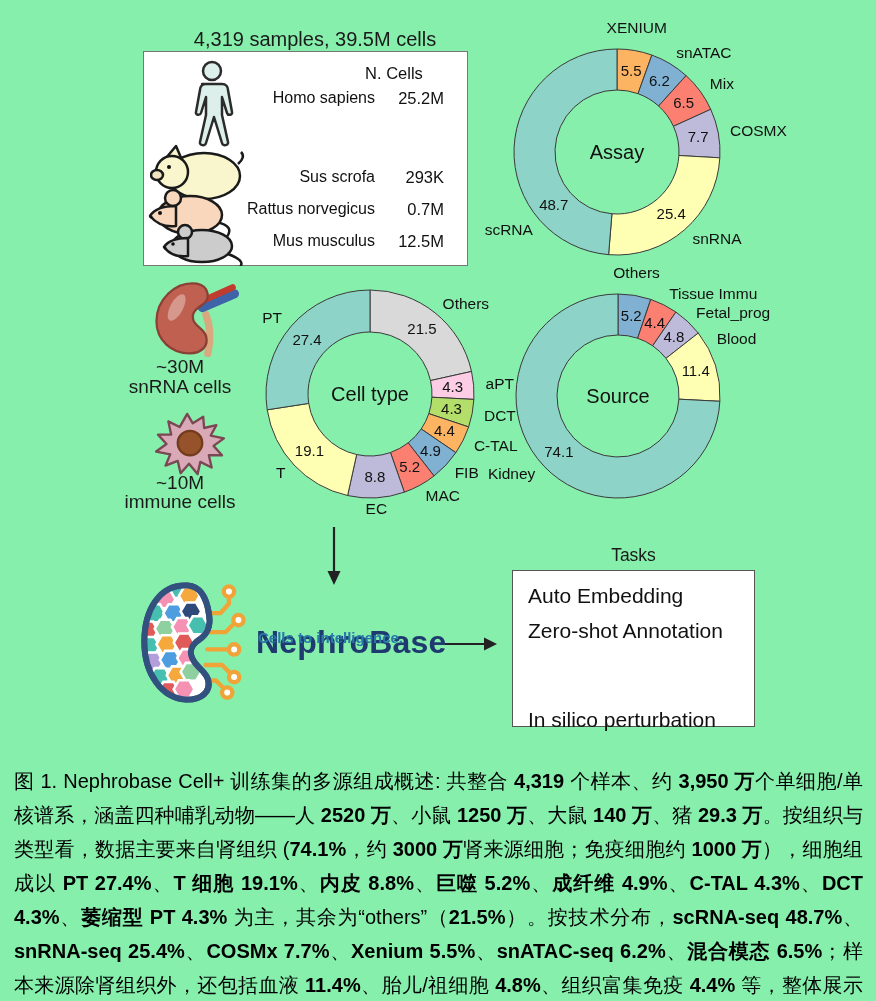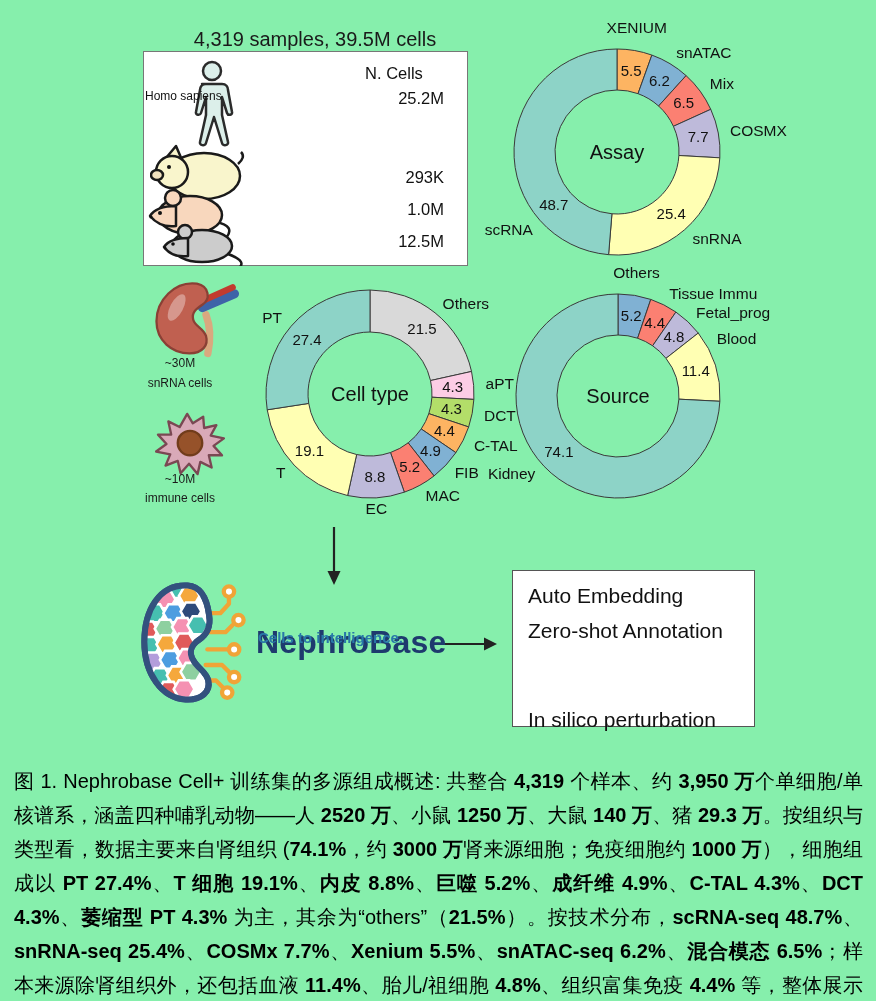--- a/index.html
+++ b/index.html
@@ -1,24 +1,24 @@
 <!DOCTYPE html>
 <html><head>
 <meta charset="utf-8">
 <style>
   html,body{margin:0;padding:0;background:#fff;}
   .canvas{position:relative;width:876px;height:1001px;background:#86efac;overflow:hidden;
           font-family:Liberation Sans, sans-serif;color:#111;}
   .abs{position:absolute;}
   .fig-title{left:150px;top:28px;width:330px;text-align:center;font-size:20px;color:#1a1a1a;}
   .species-box{left:143px;top:51px;width:325px;height:215px;border:1.5px solid #777;background:#fff;box-sizing:border-box;}
-  .sp-name{font-size:12px;width:230px;}
+  .sp-name{font-size:16px;text-align:right;width:230px;}
   .sp-num{font-size:16.5px;text-align:right;width:64px;left:380px;}
   .sp-header{font-size:16.5px;text-align:center;width:100px;left:344px;top:64px;}
-  .side-label{left:120px;width:120px;text-align:center;font-size:12px;color:#1a1a1a;}
+  .side-label{left:120px;width:120px;text-align:center;font-size:19px;color:#1a1a1a;}
   .logo-name{left:256px;top:624px;font-size:32px;font-weight:bold;color:#1E3A6E;letter-spacing:0.2px;}
   .logo-tagline{left:258px;top:629px;font-size:15px;font-weight:600;color:#2878A8;}
   .tasks-title{left:512px;top:545px;width:243px;text-align:center;font-size:17.5px;color:#1a1a1a;}
   .tasks-box{left:512px;top:570px;width:243px;height:157px;border:1.5px solid #555;background:#fff;box-sizing:border-box;}
   .task-item{left:528px;font-size:21px;color:#111;}
   .caption{left:14px;top:764px;width:849px;font-size:20px;line-height:34px;color:#000;text-align:justify;}
   .caption b{font-weight:bold;}
   svg{display:block;}
   #fig-layer{left:0;top:0;pointer-events:none;}
 </style>
@@ -60,22 +60,25 @@
     <circle cx="25" cy="12" r="7" fill="#CCCCCC" stroke="#1a1a1a" stroke-width="2.5"></circle>
     <path d="M28 18 Q10 18 4 27 Q12 38 28 36 Z" fill="#CCCCCC" stroke="#1a1a1a" stroke-width="2.5" stroke-linejoin="round"></path>
     <circle cx="13" cy="24" r="1.8" fill="#111"></circle>
     <circle cx="5" cy="28" r="1.4" fill="#111"></circle>
   </svg>
 
   <div class="abs sp-header">N. Cells</div>
 
   <div class="abs sp-name" style="left:145px;top:89px;">Homo sapiens</div>
   <div class="abs sp-num" style="top:89px;">25.2M</div>
+  <div class="abs sp-name" style="left:145px;top:168px;">Sus scrofa</div>
   <div class="abs sp-num" style="top:168px;">293K</div>
-  <div class="abs sp-num" style="top:200px;">1.0M</div>
+  <div class="abs sp-name" style="left:145px;top:200px;">Rattus norvegicus</div>
+  <div class="abs sp-num" style="top:200px;">0.7M</div>
+  <div class="abs sp-name" style="left:145px;top:232px;">Mus musculus</div>
   <div class="abs sp-num" style="top:232px;">12.5M</div>
 
   <svg class="abs" style="left:148px;top:280px;" width="94" height="78" viewBox="0 0 100 85">
     <path d="M62 38 q7 18 2 42" fill="none" stroke="#D9A87F" stroke-width="8" stroke-linecap="round"></path>
     <path d="M58 30 L93 15" stroke="#3E63A8" stroke-width="10" stroke-linecap="round" fill="none"></path>
     <path d="M60 22 L91 8" stroke="#C23B2F" stroke-width="7" stroke-linecap="round" fill="none"></path>
     <path d="M52 4 C28 1 8 22 8 45 C8 66 25 80 44 80 C58 80 65 71 62 61 C59 52 50 51 48 43 C46 35 52 31 58 27 C67 21 66 7 52 4 Z" fill="#C06050" stroke="#8A4035" stroke-width="2.5"></path>
     <ellipse cx="30" cy="30" rx="7" ry="16" transform="rotate(28 30 30)" fill="rgba(255,255,255,0.35)"></ellipse>
   </svg>
   <div class="abs side-label" style="top:356px;">~30M</div>
@@ -210,20 +213,21 @@
         <polygon points="56.0,103.6 62.0,114.0 56.0,124.4 44.0,124.4 38.0,114.0 44.0,103.6" fill="#F5A83C"></polygon>
         <polygon points="72.0,99.6 78.0,110.0 72.0,120.4 60.0,120.4 54.0,110.0 60.0,99.6" fill="#8ED0A0"></polygon>
         <polygon points="46.0,121.6 52.0,132.0 46.0,142.4 34.0,142.4 28.0,132.0 34.0,121.6" fill="#E05A5A"></polygon>
         <polygon points="64.0,119.6 70.0,130.0 64.0,140.4 52.0,140.4 46.0,130.0 52.0,119.6" fill="#F591B2"></polygon>
       </g>
     <path d="M62 10 C30 8 12 38 12 75 C12 112 32 140 60 142 C78 143 89 133 86 120 C84 110 74 106 69 97 C63 88 66 79 75 73 C84 67 89 57 87 44 C84 22 76 11 62 10 Z" fill="none" stroke="#33517E" stroke-width="7"></path>
   </svg>
   <div class="abs logo-name">NephroBase</div>
   <div class="abs logo-tagline">Cells to intelligence.</div>
 
+  <div class="abs tasks-title">Tasks</div>
   <div class="abs tasks-box"></div>
   <div class="abs task-item" style="top:584px;">Auto Embedding</div>
   <div class="abs task-item" style="top:619px;">Zero-shot Annotation</div>
   <div class="abs task-item" style="top:708px;">In silico perturbation</div>
 
   <div class="abs caption"><span>图 1. Nephrobase Cell+  训练集的多源组成概述: 共整合 </span><b>4,319</b><span> 个样本、约 </span><b>3,950 万</b><span>个单细胞/单核谱系，涵盖四种哺乳动物——人 </span><b>2520 万</b><span>、小鼠 </span><b>1250 万</b><span>、大鼠 </span><b>140 万</b><span>、猪 </span><b>29.3 万</b><span>。按组织与类型看，数据主要来自肾组织 (</span><b>74.1%</b><span>，约 </span><b>3000 万</b><span>肾来源细胞；免疫细胞约 </span><b>1000 万</b><span>），细胞组成以 </span><b>PT 27.4%</b><span>、</span><b>T 细胞 19.1%</b><span>、</span><b>内皮 8.8%</b><span>、</span><b>巨噬 5.2%</b><span>、</span><b>成纤维 4.9%</b><span>、</span><b>C-TAL 4.3%</b><span>、</span><b>DCT 4.3%</b><span>、</span><b>萎缩型 PT 4.3%</b><span> 为主，其余为“others”（</span><b>21.5%</b><span>）。按技术分布，</span><b>scRNA-seq 48.7%</b><span>、</span><b>snRNA-seq 25.4%</b><span>、</span><b>COSMx 7.7%</b><span>、</span><b>Xenium 5.5%</b><span>、</span><b>snATAC-seq 6.2%</b><span>、</span><b>混合模态 6.5%</b><span>；样本来源除肾组织外，还包括血液 </span><b>11.4%</b><span>、胎儿/祖细胞 </span><b>4.8%</b><span>、组织富集免疫 </span><b>4.4%</b><span> 等，整体展示出跨物种、跨模态、跨情境的多样性。</span></div>
 
 </div>
 
 </body></html>

